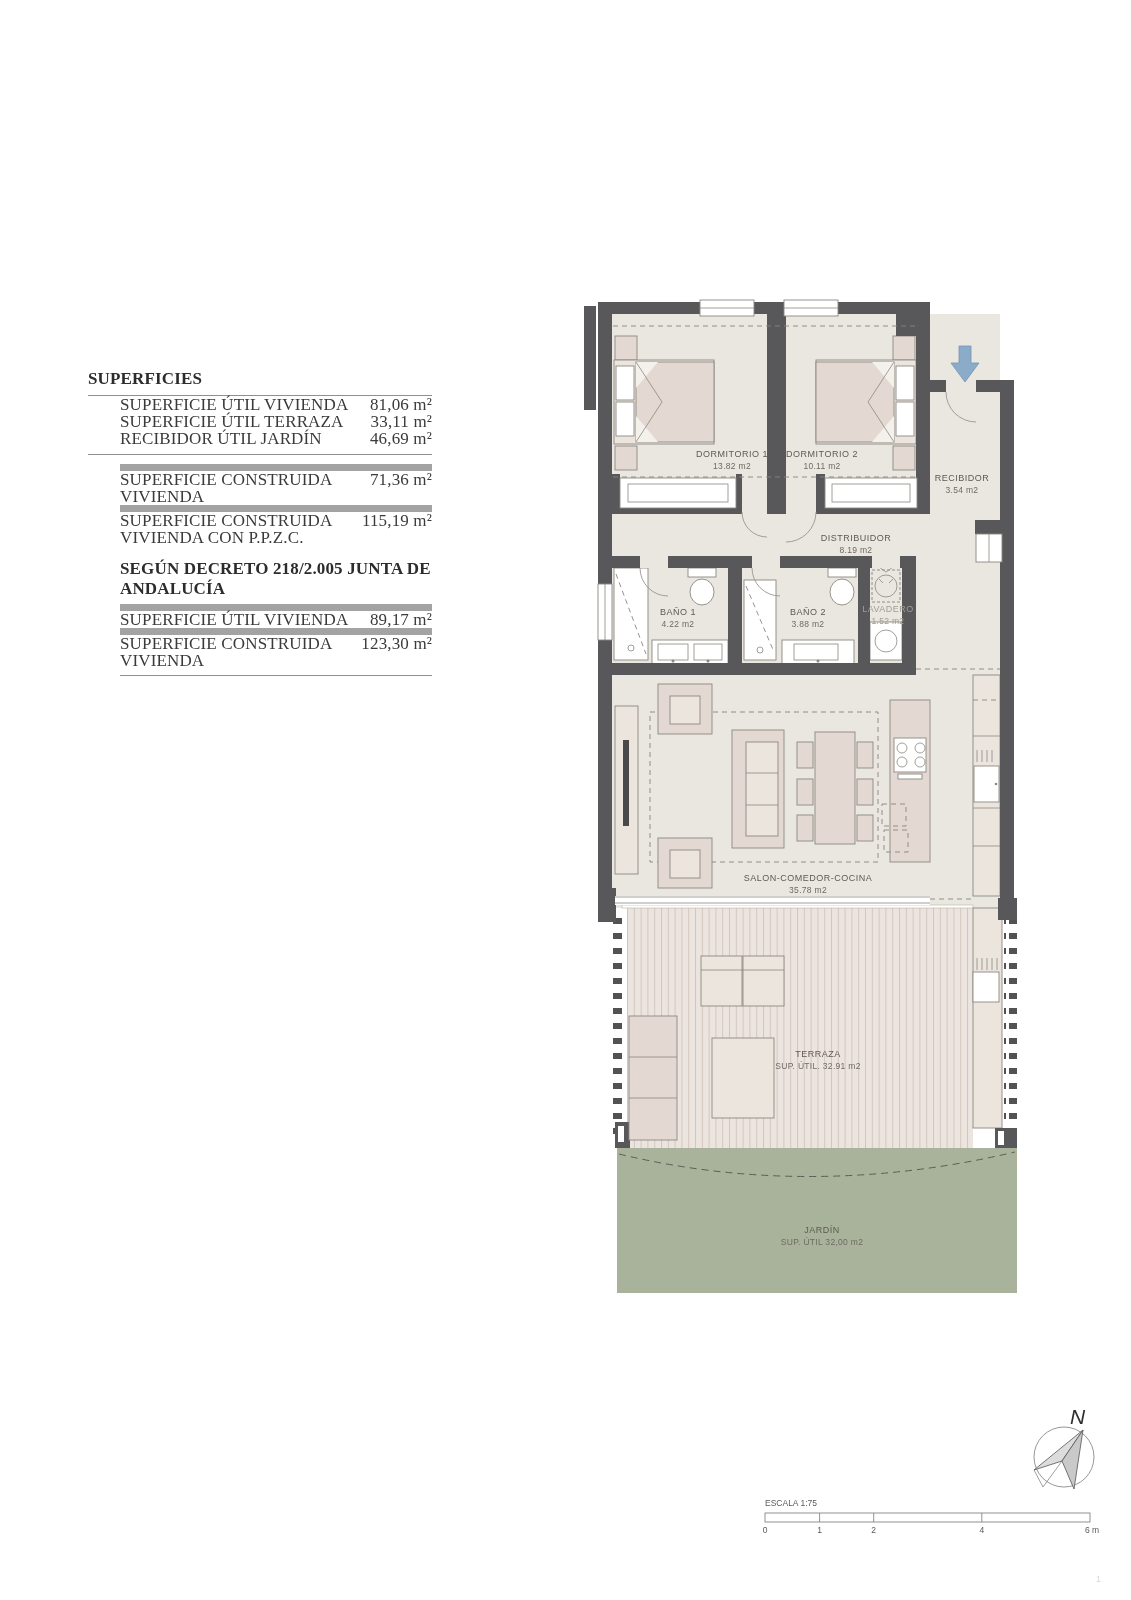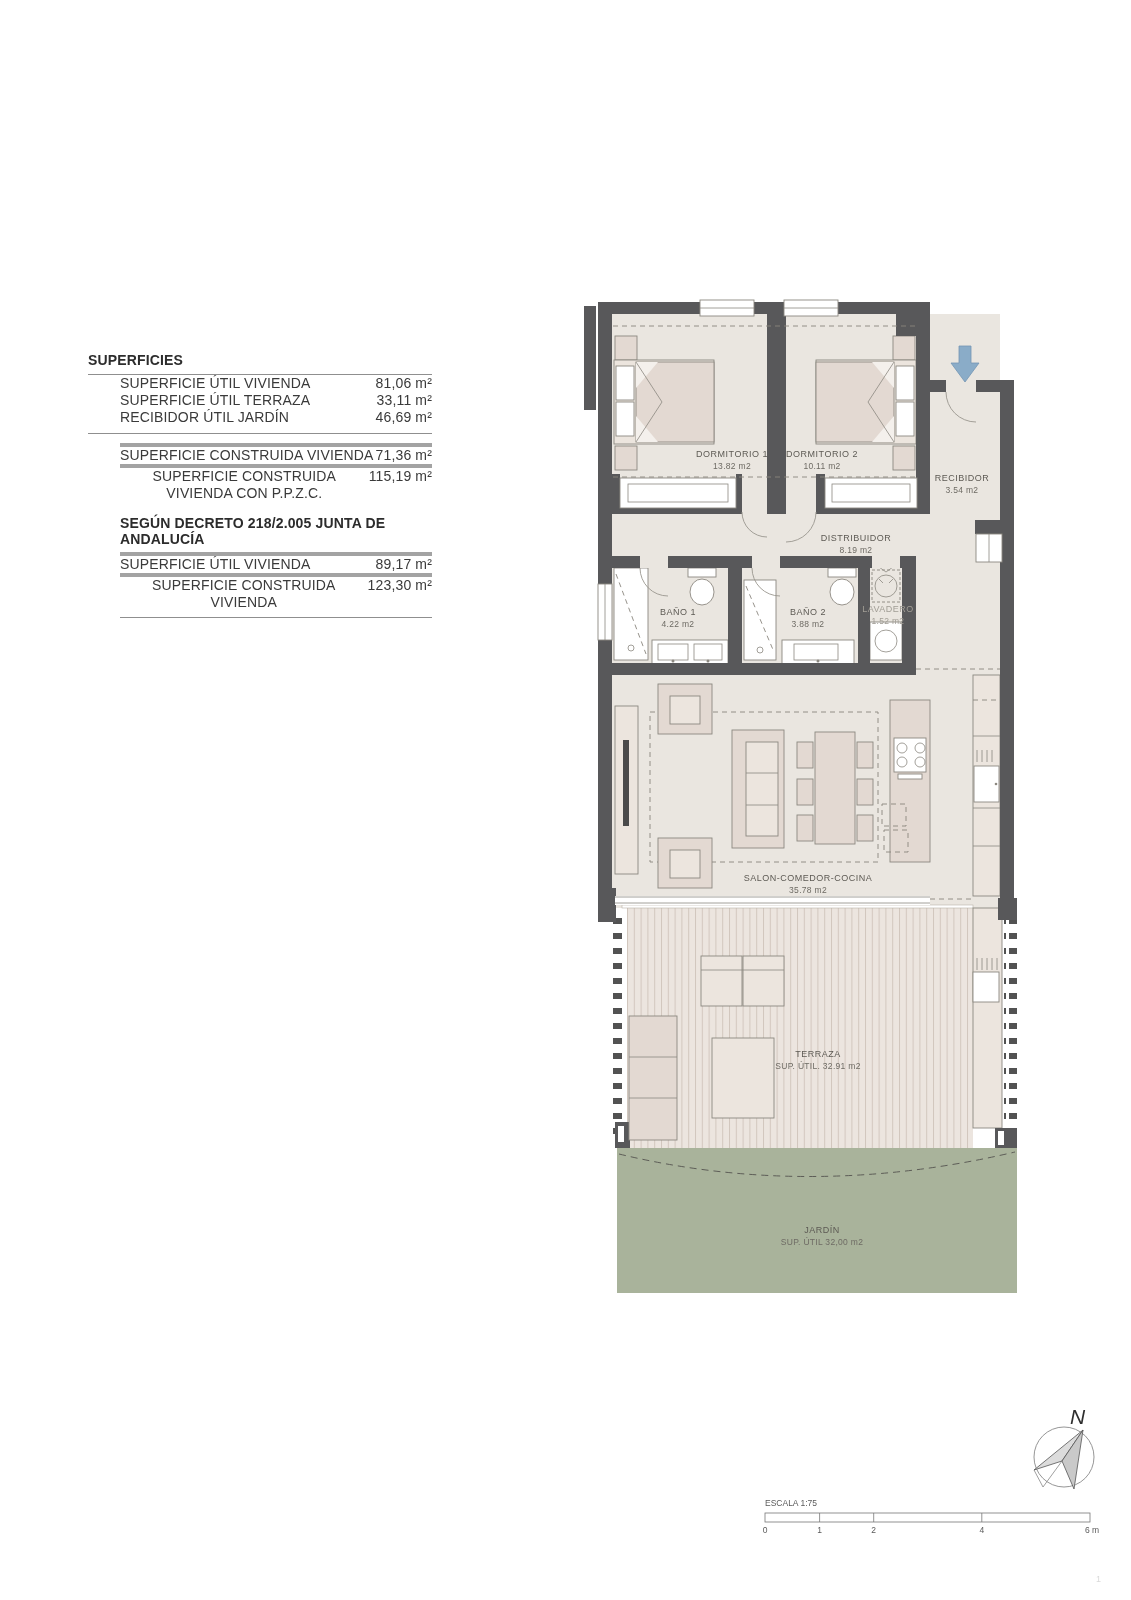--- a/index.html
+++ b/index.html
@@ -1,25 +1,25 @@
 <!DOCTYPE html>
 <html><head>
 <meta charset="utf-8">
 <style>
   html,body{margin:0;padding:0;background:#ffffff;}
   .page{position:relative;width:1131px;height:1600px;background:#ffffff;overflow:hidden;
         font-family:"Liberation Sans",sans-serif;}
   
-  .stable{position:absolute;left:88px;top:352px;width:344px;font-size:14px;
-          color:#3a3a3a;letter-spacing:.15px;}
+  .stable{position:absolute;left:88px;top:369px;width:344px;font-size:17px;
+          color:#3a3a3a;letter-spacing:.15px;font-family:Liberation Serif, serif;}
   .t-header{font-weight:700;color:#2c2c2c;padding-bottom:6px;}
   .t-header2{font-weight:700;color:#2c2c2c;padding-bottom:5px;margin-left:32px;}
   .row{display:flex;justify-content:space-between;line-height:17px;margin-left:32px;}
   .grp-b{border-top:1px solid #8f8f8f;border-bottom:1px solid #8f8f8f;padding-bottom:7px;}
-  .sep-top{border-top:4px solid #a3a3a3;text-align:center;}
+  .sep-top{border-top:7px solid #a3a3a3;}
   .sep-bottom{border-bottom:1px solid #8f8f8f;padding-bottom:6px;}
   .gap{height:9px;}
   .gap2{height:13px;}
   .val{white-space:nowrap;}
   
   svg.plan{position:absolute;left:0;top:0;width:1131px;height:1600px;}
   .wall{fill:#58585a;}
   .floor{fill:#eae6e0;}
   .gapfill{fill:#eae6e0;}
   .furn{fill:#e3d9d2;stroke:#8c8880;stroke-width:.9;}

